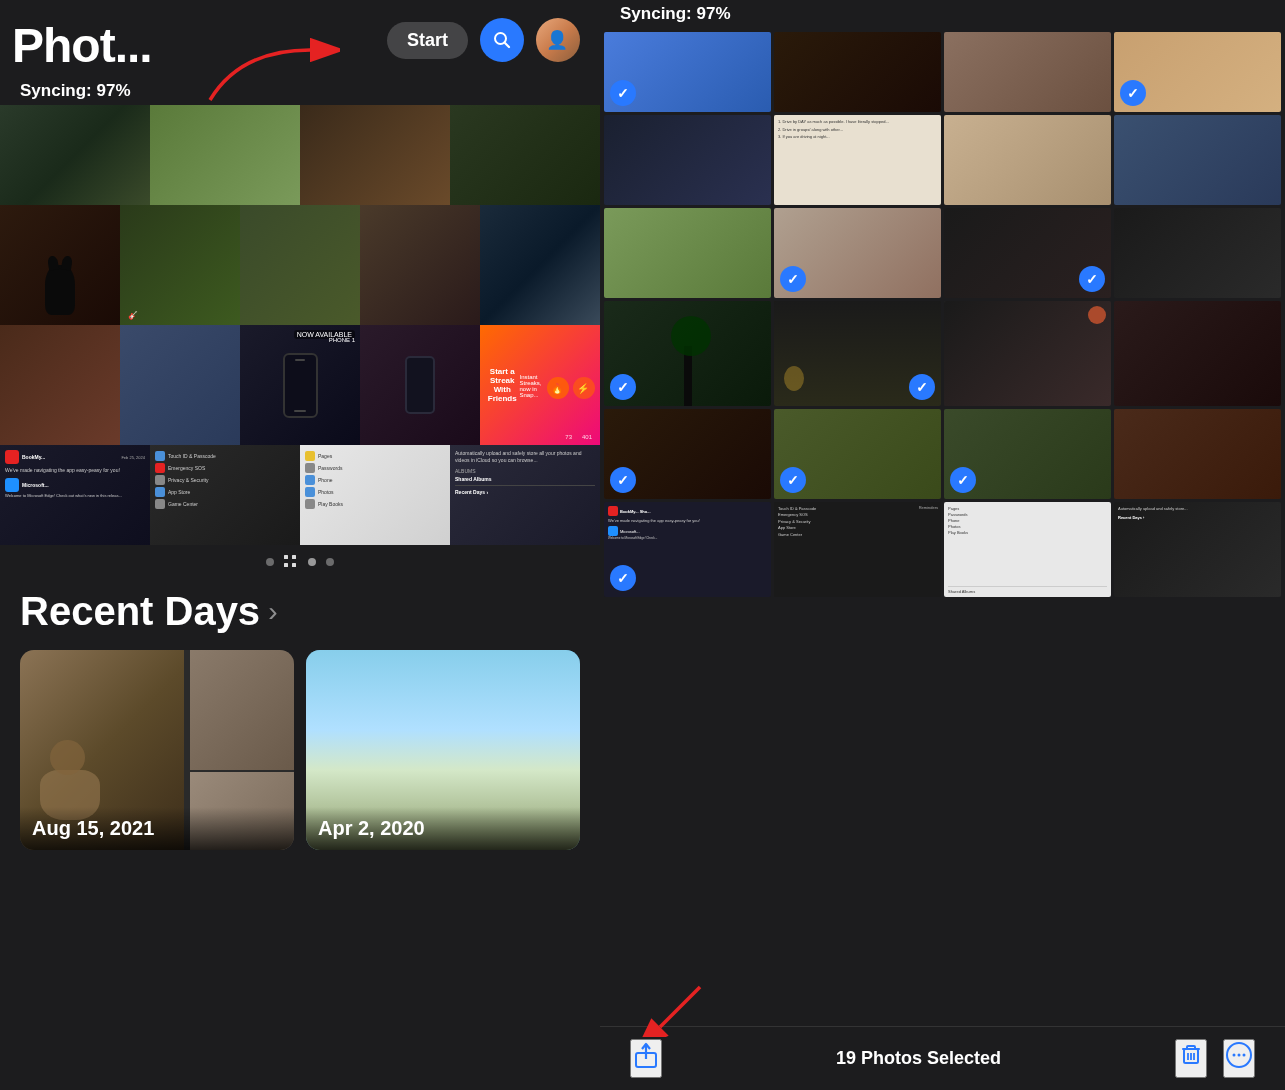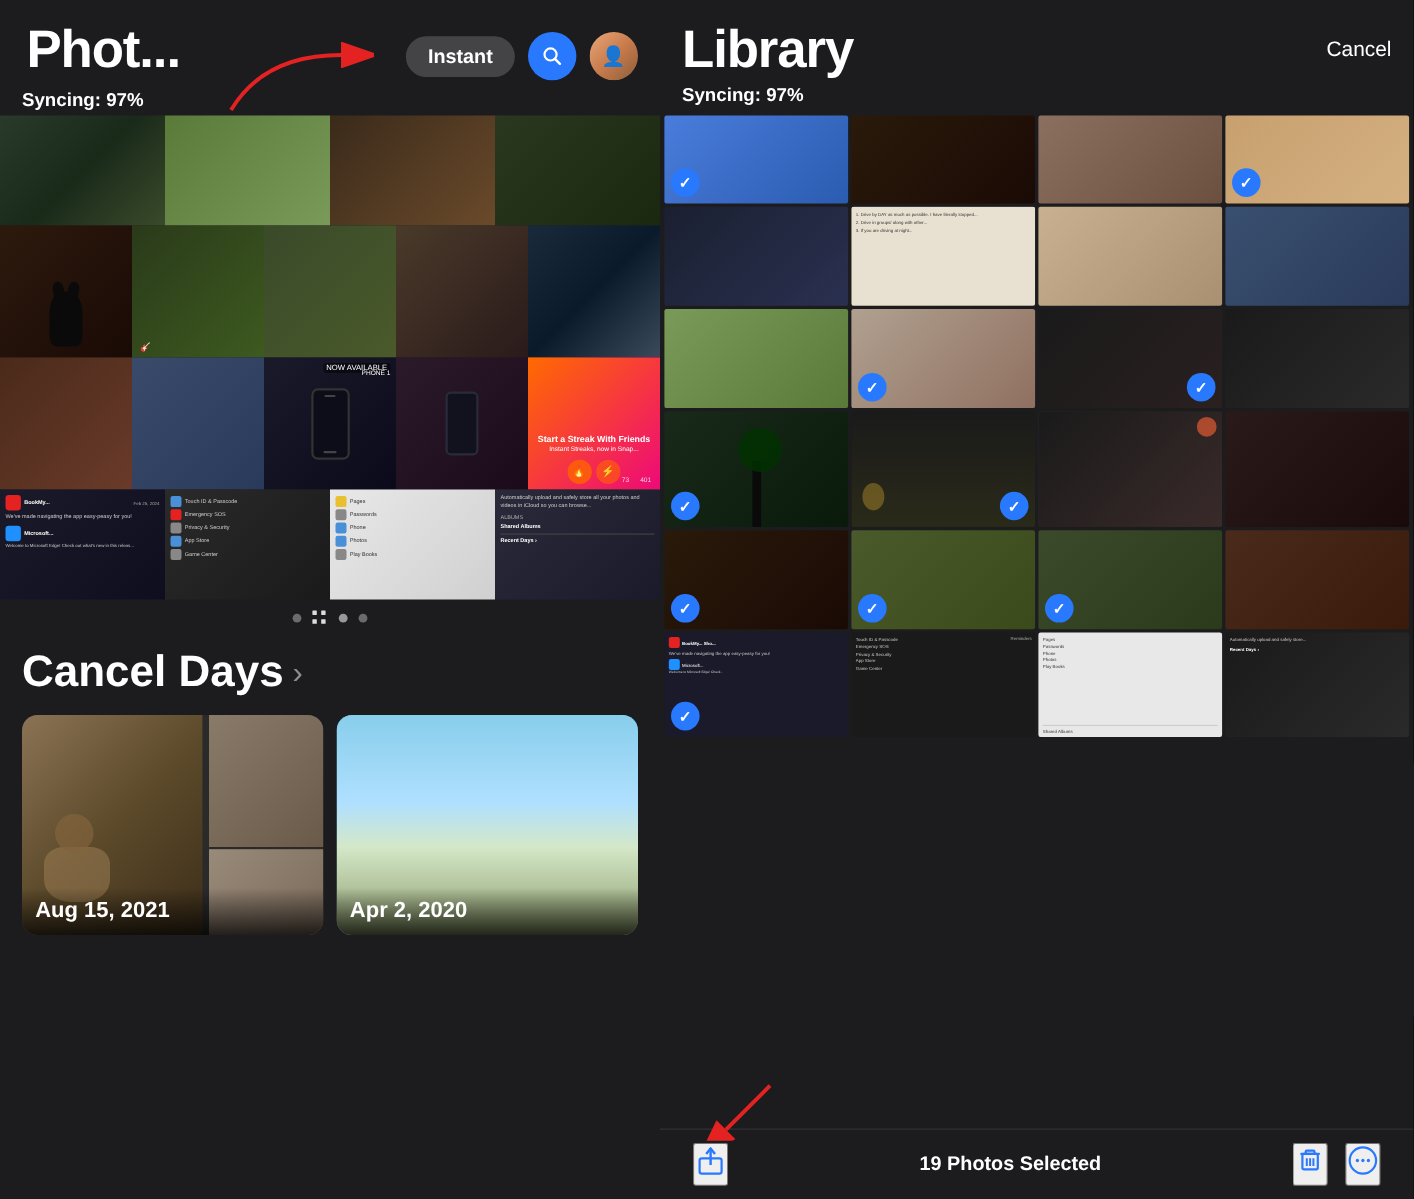--- a/index.html
+++ b/index.html
@@ -18,23 +18,23 @@
       height: 1090px;
       background: #1c1c1e;
       display: flex;
       flex-direction: column;
       position: relative;
       overflow: hidden;
     }
 
     .left-header {
       display: flex;
-      align-items: flex-end;
+      align-items: flex-start;
       justify-content: space-between;
-      padding: 18px 20px 0 24px;
+      padding: 18px 20px 0 12px;
       position: relative;
       z-index: 10;
     }
 
     .left-title {
       font-size: 48px;
       font-weight: 800;
       color: #fff;
       letter-spacing: -1px;
     }
@@ -393,21 +393,21 @@
     }
   </style>
 </head>
 <body>
 
 <div class="left-panel">
 
   <div class="left-header">
     <span class="left-title">Phot...</span>
     <div class="left-header-actions">
-      <button class="select-btn">Instant</button>
+      <button class="select-btn">Start</button>
       <button class="search-btn">
         <svg width="20" height="20" viewBox="0 0 20 20" fill="none">
           <circle cx="8.5" cy="8.5" r="5.5" stroke="white" stroke-width="2"></circle>
           <line x1="12.5" y1="12.5" x2="17" y2="17" stroke="white" stroke-width="2.2" stroke-linecap="round"></line>
         </svg>
       </button>
       <div class="avatar">
         <div class="avatar-img">👤</div>
       </div>
     </div>
@@ -460,21 +460,21 @@
         </div>
         <div style="position:absolute;top:5px;right:5px;font-size:7px;color:#fff;background:rgba(0,0,0,0.5);padding:1px 3px;border-radius:3px;">NOW AVAILABLE</div>
         <div style="position:absolute;top:12px;right:5px;font-size:6px;color:#fff;">PHONE 1</div>
       </div>
       <div class="photo-cell ph-phone2" style="height:120px;">
         <div style="position:absolute;inset:0;display:flex;align-items:center;justify-content:center;">
           <div style="width:30px;height:58px;background:#12121f;border-radius:5px;border:2px solid #2a2a3a;"></div>
         </div>
       </div>
       <div class="photo-cell ph-snap" style="height:120px;">
-        <div style="position:absolute;inset:0;background:linear-gradient(135deg, #ff6a00, #ee0979);display:flex;flex-direction:column;align-items:center;justify-content:flex-end;padding:5px;">
+        <div style="position:absolute;inset:0;background:linear-gradient(135deg, #ff6a00, #ee0979);display:flex;flex-direction:row;align-items:center;justify-content:flex-start;padding:5px;">
           <div style="font-size:8px;color:#fff;font-weight:700;text-align:center;">Start a Streak With Friends</div>
           <div style="font-size:6px;color:#fff;margin-top:2px;">Instant Streaks, now in Snap...</div>
           <div style="display:flex;gap:4px;margin-top:6px;">
             <div style="width:22px;height:22px;background:rgba(255,100,0,0.8);border-radius:50%;display:flex;align-items:center;justify-content:center;font-size:10px;">🔥</div>
             <div style="width:22px;height:22px;background:rgba(255,100,0,0.6);border-radius:50%;display:flex;align-items:center;justify-content:center;font-size:10px;">⚡</div>
           </div>
           <div style="position:absolute;bottom:5px;right:8px;font-size:6px;color:#fff;opacity:0.8;">401</div>
           <div style="position:absolute;bottom:5px;right:28px;font-size:6px;color:#fff;opacity:0.8;">73</div>
         </div>
       </div>
@@ -572,21 +572,21 @@
         <span></span>
         <span></span>
         <span></span>
     </div>
     <div class="dot" style="background:rgba(255,255,255,0.55);"></div>
     <div class="dot"></div>
   </div>
 
   <div class="recent-days-section">
     <div class="recent-days-title">
-      <span>Cancel Days</span>
+      <span>Recent Days</span>
       <span class="chevron-right">›</span>
     </div>
     <div class="recent-days-grid">
 
       <div class="day-card">
         <div class="day1-main">
 
           <div style="position:absolute;bottom:30px;left:20px;width:60px;height:50px;background:rgba(150,120,80,0.6);border-radius:30% 30% 40% 40%;"></div>
           <div style="position:absolute;bottom:75px;left:30px;width:35px;height:35px;background:rgba(130,100,60,0.7);border-radius:50%;"></div>
         </div>
@@ -609,24 +609,20 @@
         </div>
         <div class="day-label">Apr 2, 2020</div>
       </div>
     </div>
   </div>
 
 </div>
 
 <div class="right-panel">
 
-  <div class="right-header">
-    <span class="right-title">Library</span>
-    <button class="cancel-btn">Cancel</button>
-  </div>
 
   <div class="right-syncing">Syncing: 97%</div>
 
   <div class="right-grid">
 
     <div class="rg-row rg-h80">
       <div class="rg-cell rg-photo-1">
         <div class="check-overlay">✓</div>
       </div>
       <div class="rg-cell rg-photo-2"></div>

